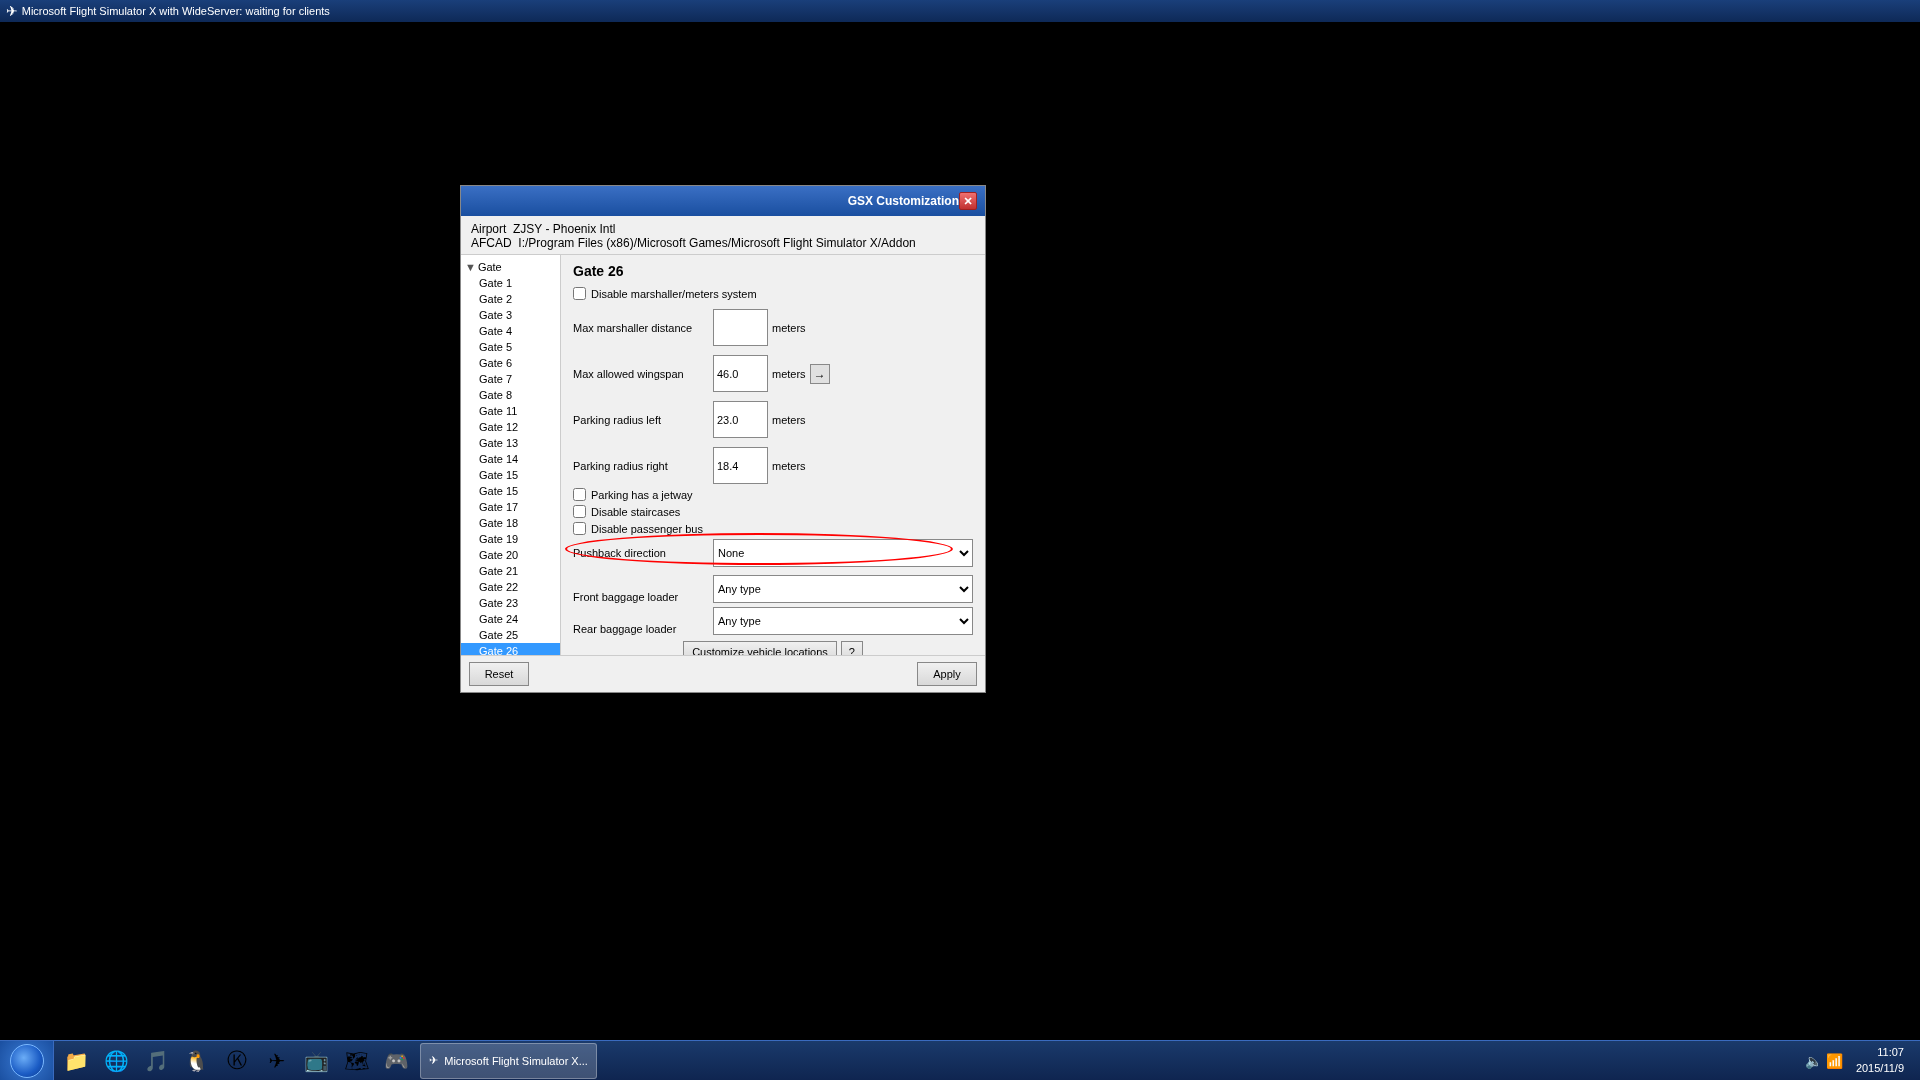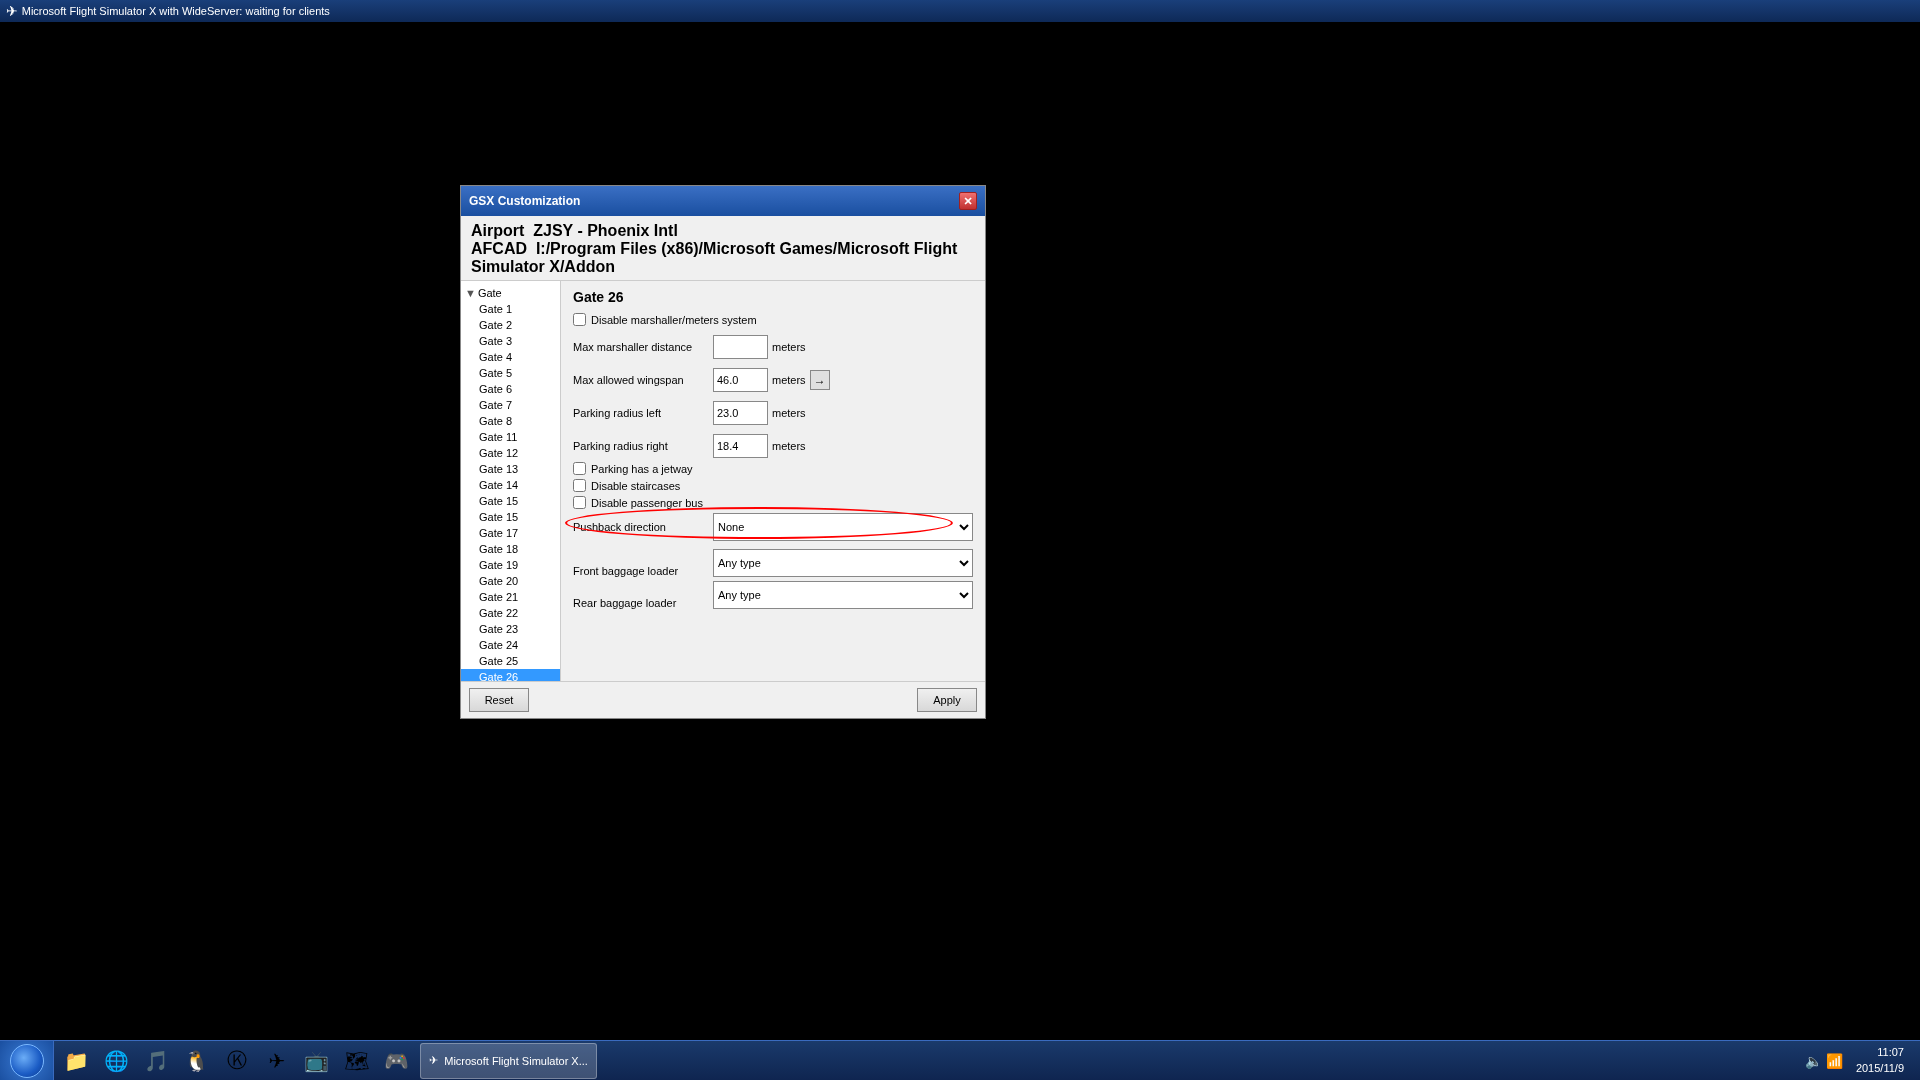--- a/index.html
+++ b/index.html
@@ -98,38 +98,37 @@
       width: 526px;
       background: #f0f0f0;
       border: 1px solid #888;
       box-shadow: 3px 3px 10px rgba(0,0,0,0.5);
     }
     .dialog-titlebar {
       background: linear-gradient(to bottom, #3a6fc4 0%, #1a4fa0 100%);
       height: 26px;
       display: flex; align-items: center; padding: 15px 8px;
       color: #fff; font-size: 12px; font-weight: bold;
-      justify-content: space-between;
+      justify-content: flex-end;
     }
     .dialog-close-btn {
       width: 18px; height: 18px;
       background: linear-gradient(to bottom, #f07070, #c03030);
       border: 1px solid #a02020;
       border-radius: 2px;
       display: flex; align-items: center; justify-content: center;
       color: #fff; font-size: 11px; font-weight: bold;
       cursor: pointer;
     }
     .dialog-info {
       padding: 6px 10px 4px;
-      font-size: 16px;
+      font-size: 12px;
       color: #000;
       background: #f0f0f0;
       border-bottom: 1px solid #ccc;
-      font-weight: bold;
     }
     .dialog-body {
       display: flex;
       height: 400px;
     }
 
     
     .tree-panel {
       width: 100px;
       background: #fff;
@@ -175,21 +174,21 @@
       align-items: center;
       margin-bottom: 4px;
     }
     .form-label {
       font-size: 11px;
       color: #000;
       min-width: 140px;
     }
     .form-input {
       width: 55px;
-      height: 24px;
+      height: 37px;
       border: 1px solid #888;
       background: #fff;
       font-size: 11px;
       padding: 0 3px;
     }
     .unit-label {
       font-size: 11px;
       color: #000;
       margin-left: 4px;
     }
@@ -414,20 +413,24 @@
 
       <div class="select-row">
         <span class="form-label">Rear baggage loader</span>
         <select class="form-select">
           <option>Any type</option>
           <option>Catering</option>
           <option>Fuel</option>
         </select>
       </div>
 
+      <div class="customize-row">
+        <button class="customize-btn">Customize vehicle locations</button>
+        <button class="btn btn-small">?</button>
+      </div>
     </div>
   </div>
 
   <div class="dialog-footer">
     <button class="btn">Reset</button>
     <button class="btn">Apply</button>
   </div>
 </div>
 
 <div class="taskbar">

